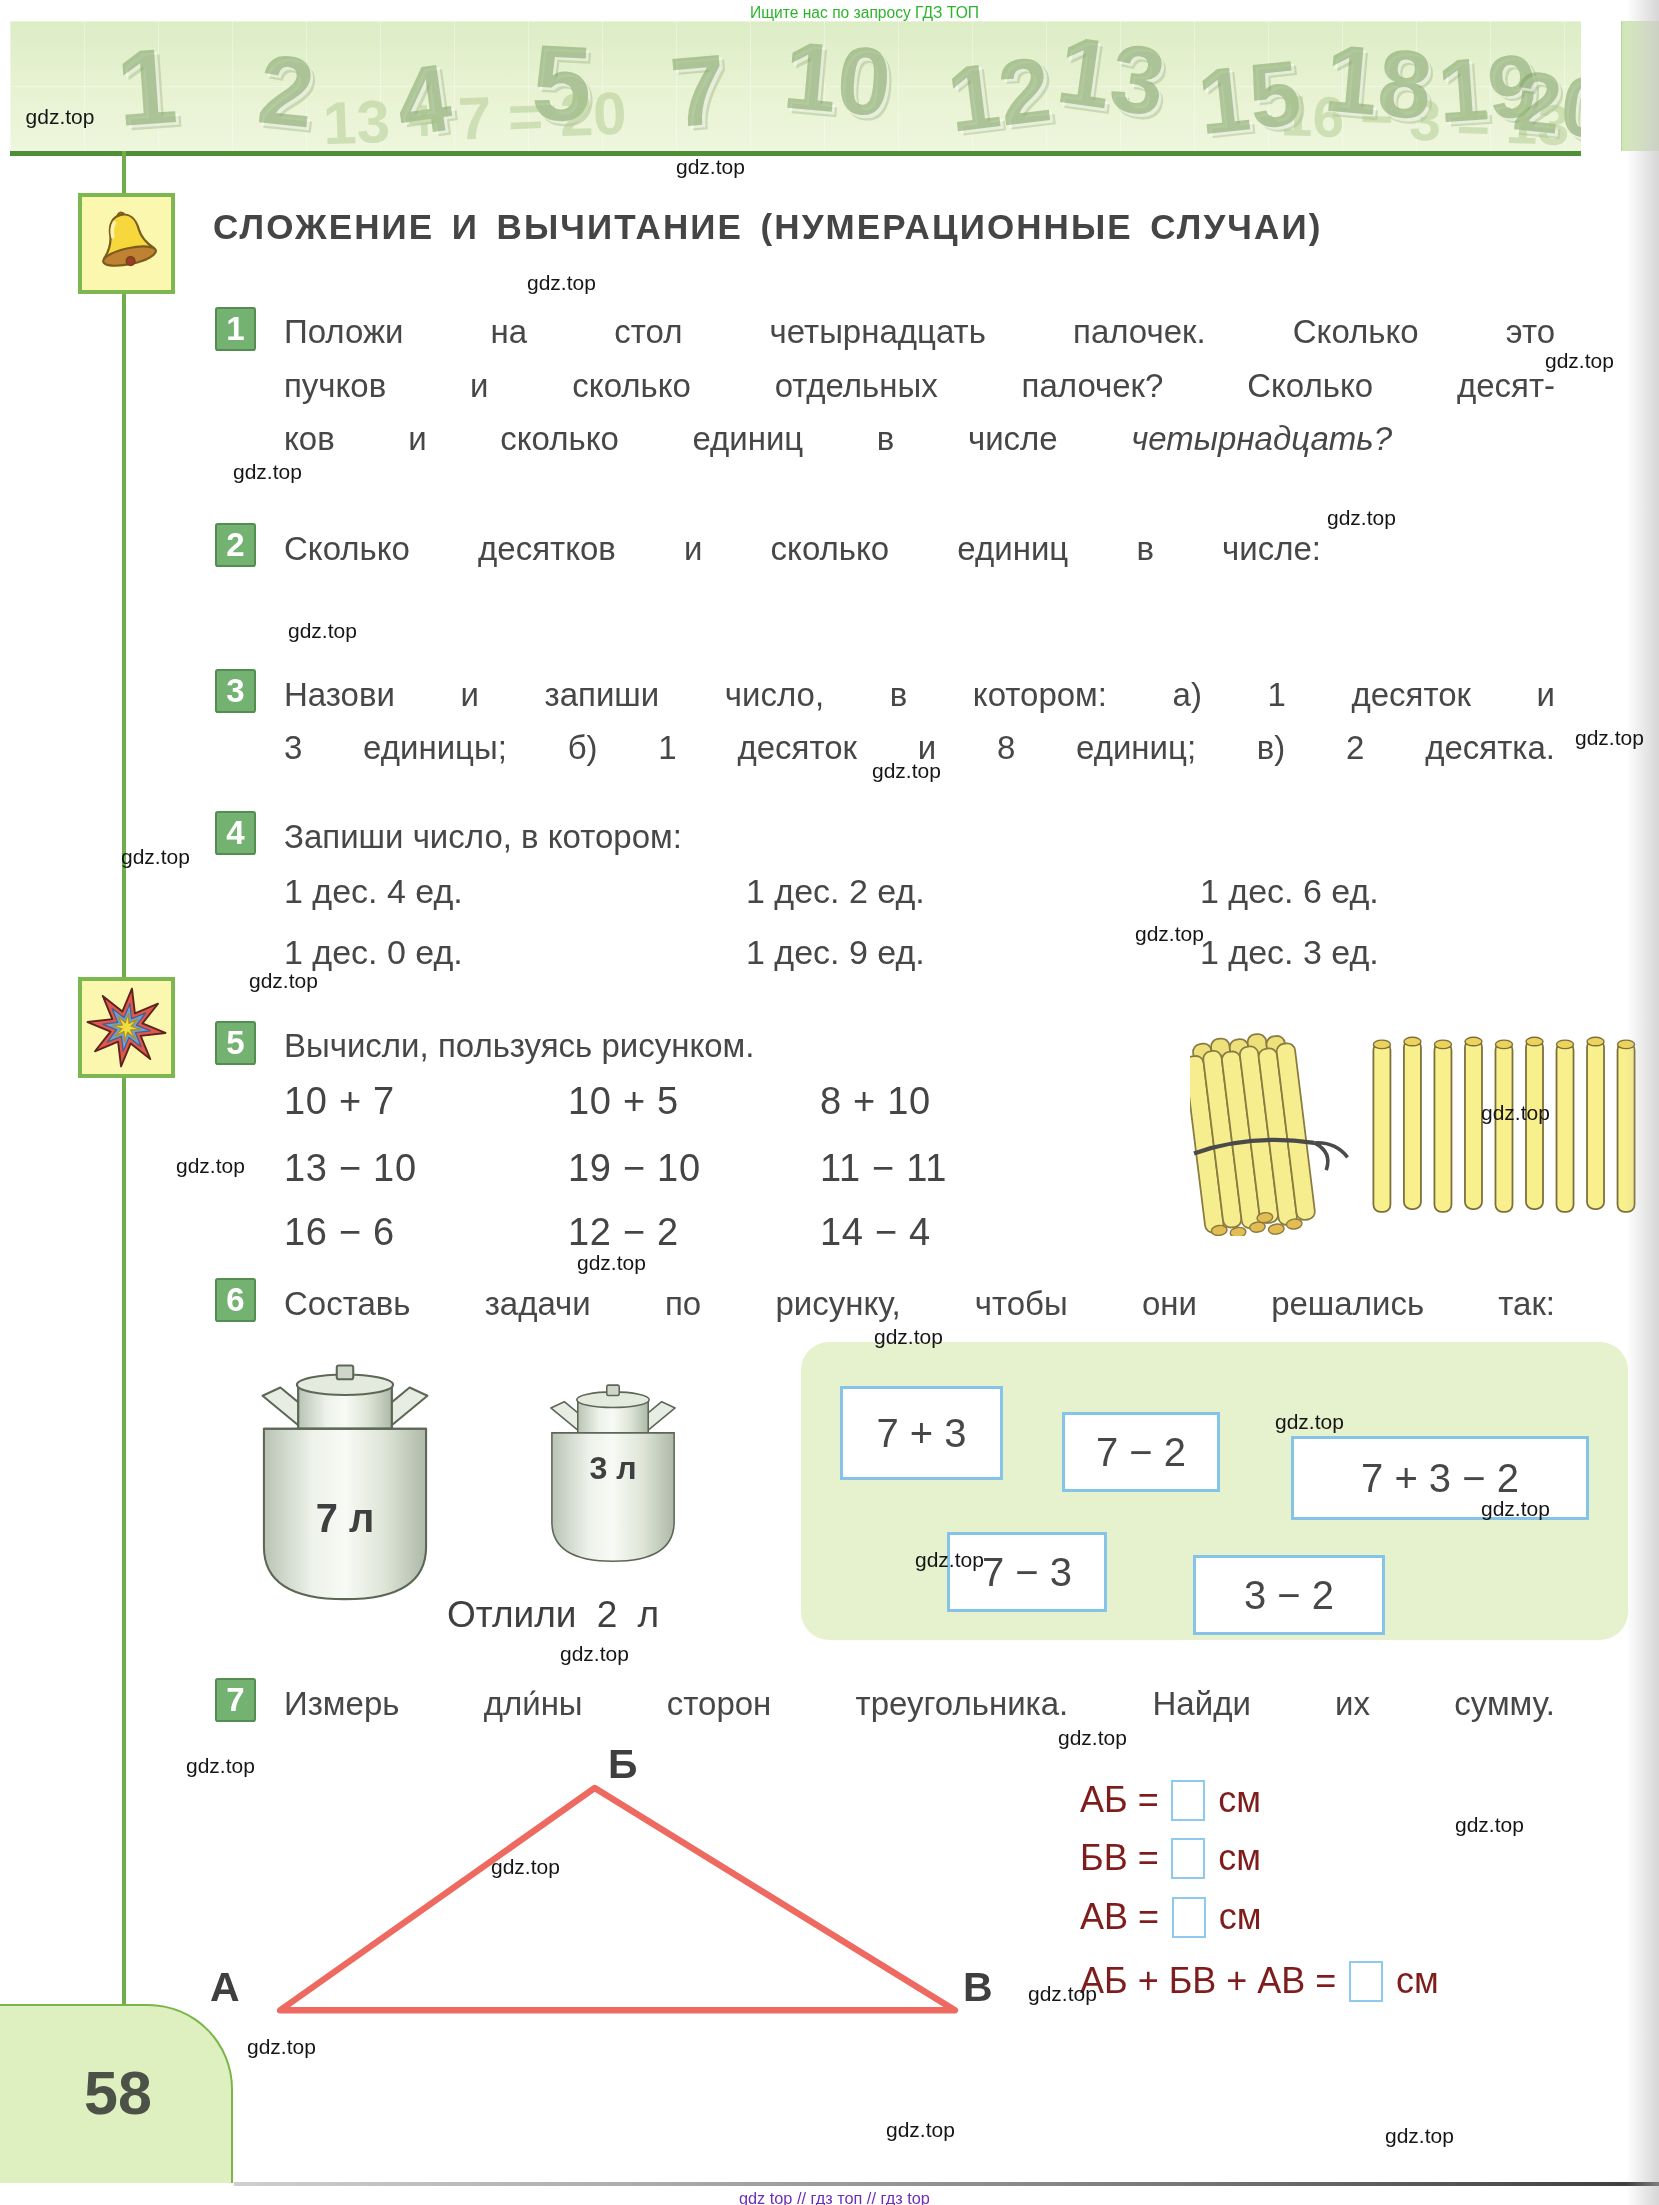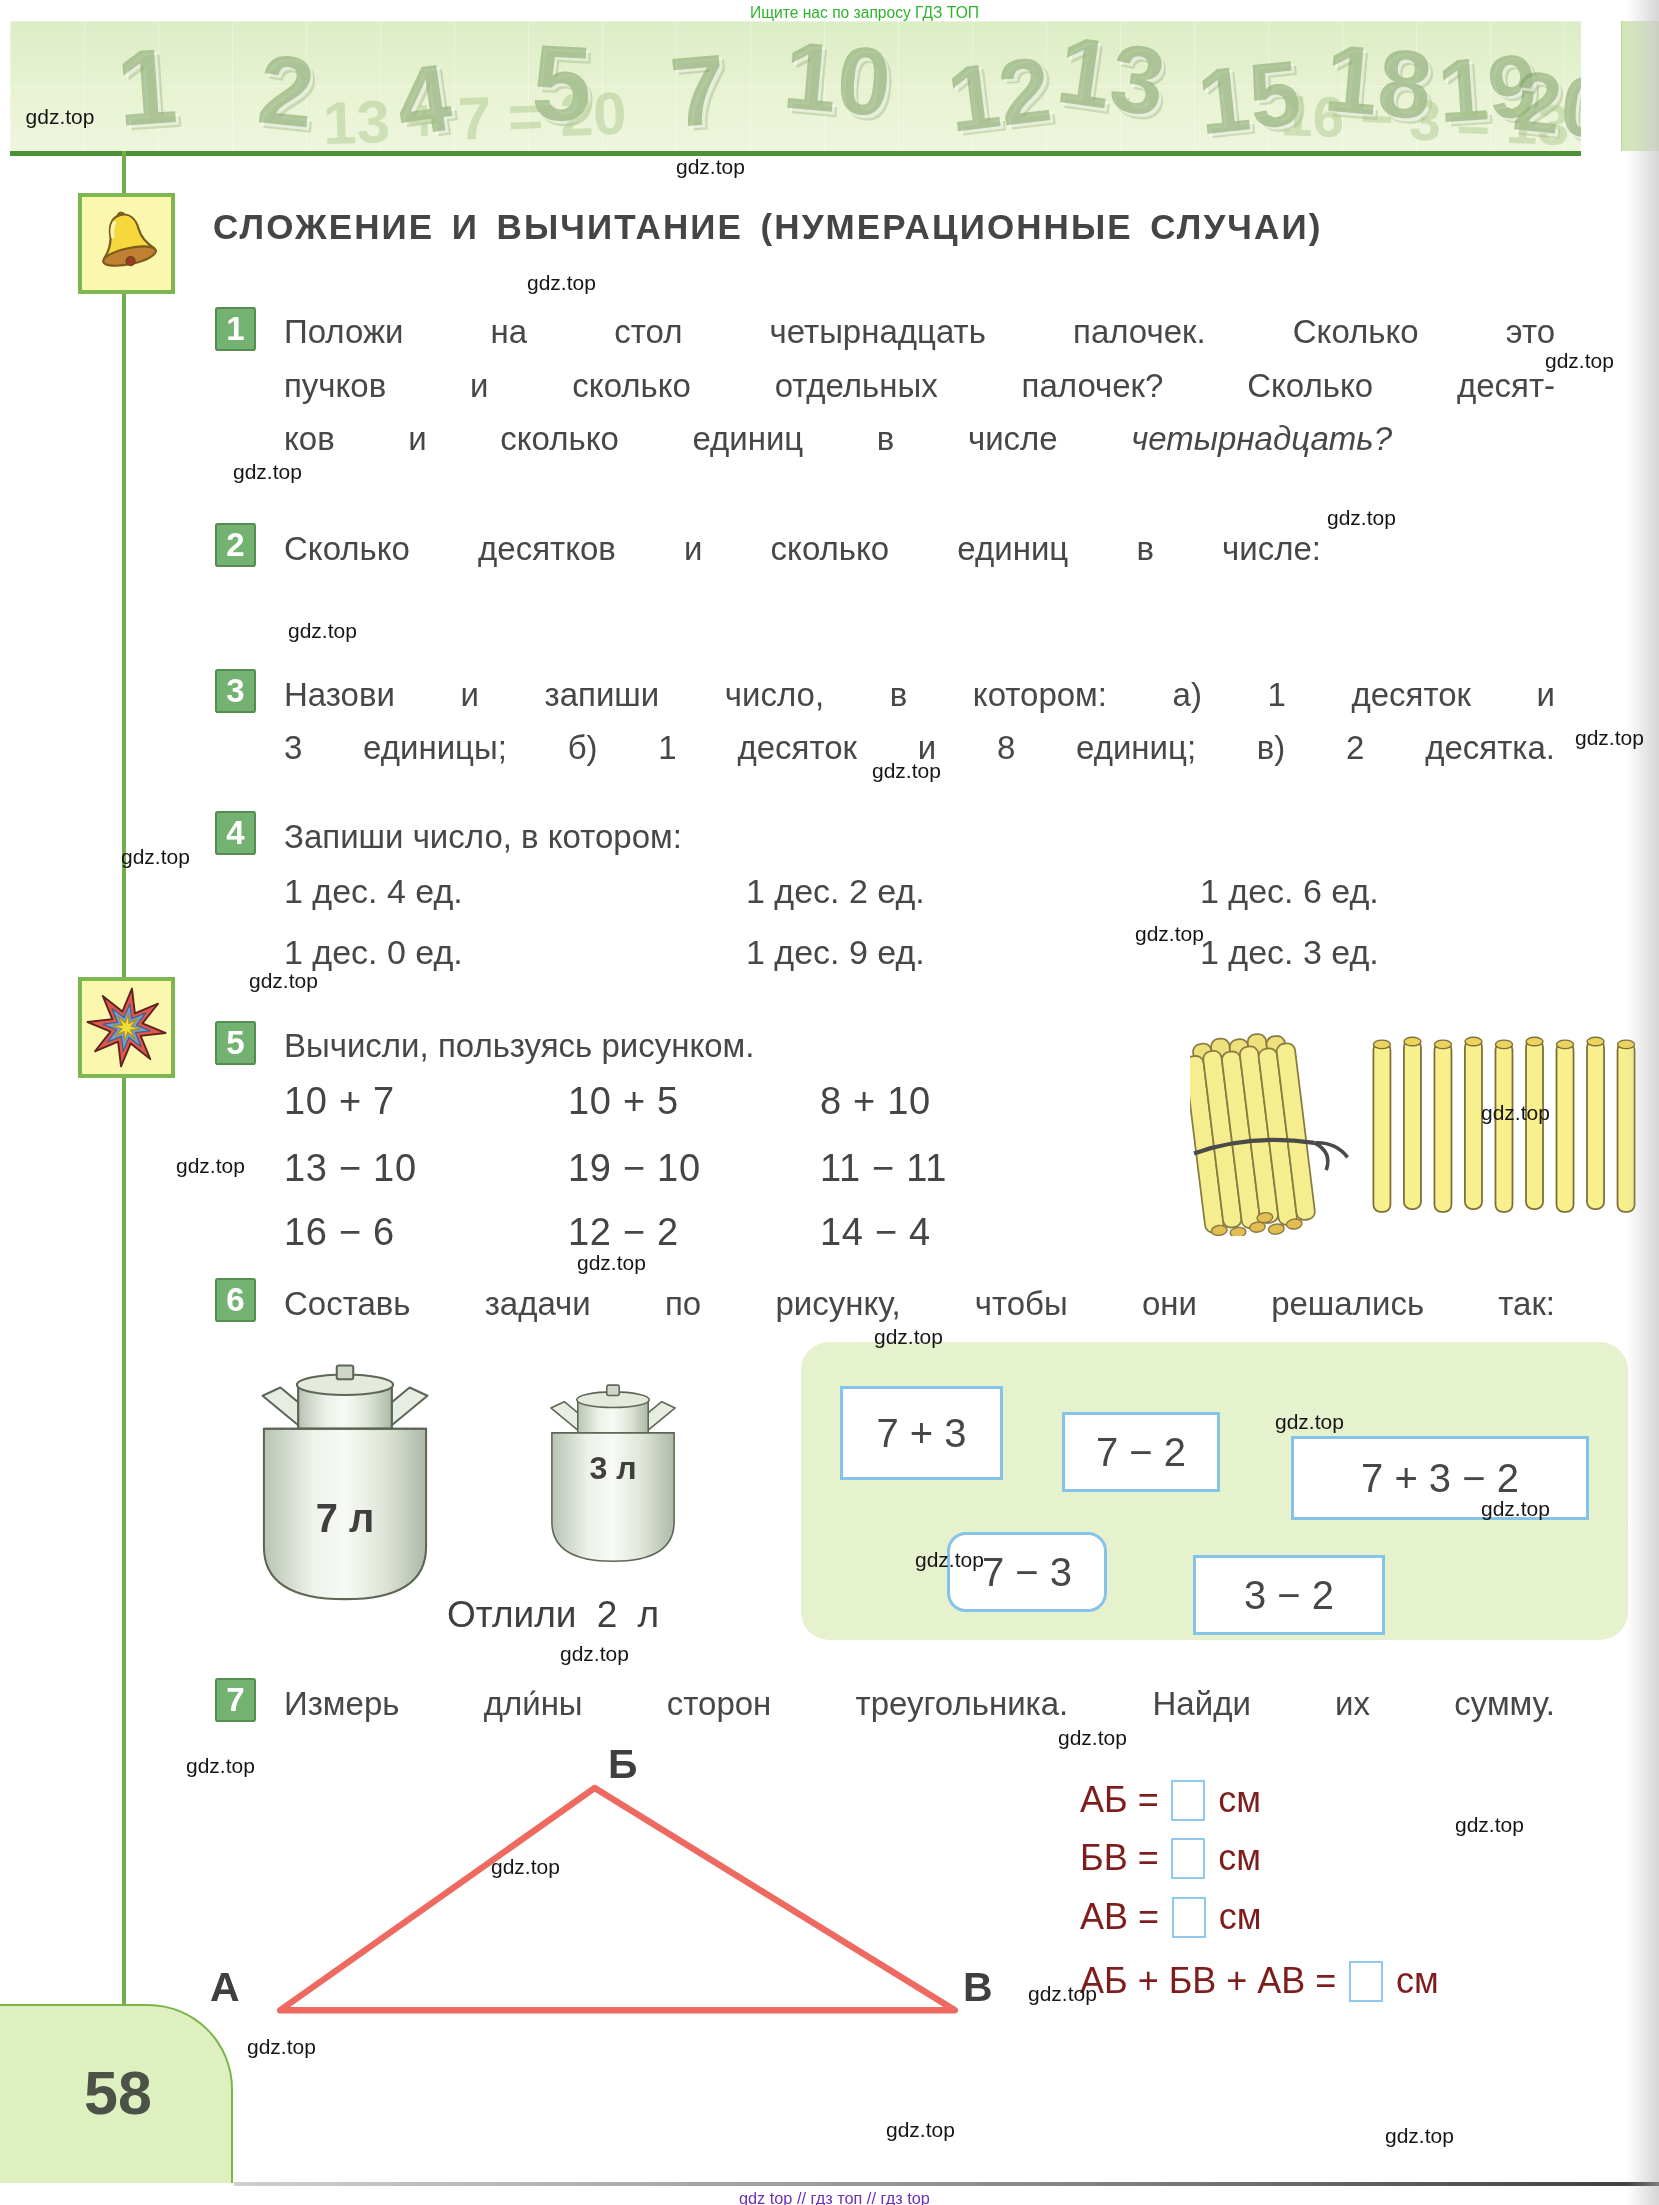--- a/index.html
+++ b/index.html
@@ -242,21 +242,21 @@
     <rect x="148" y="8" width="24" height="20" rx="3" fill="#cfd6c9" stroke="#5d6756" stroke-width="3"></rect>
     <text x="160" y="190" text-anchor="middle" font-size="62" font-weight="bold" fill="#3f3f3f">3 л</text>
   </svg>
 
   <div class="poured">Отлили 2 л</div>
 
   <div class="panel">
     <div class="card" style="left:39px;top:44px;width:163px;height:94px;">7 + 3</div>
     <div class="card" style="left:261px;top:70px;width:158px;height:80px;">7 − 2</div>
     <div class="card" style="left:490px;top:94px;width:298px;height:84px;">7 + 3 − 2</div>
-    <div class="card" style="left:146px;top:190px;width:160px;height:80px;border-radius:19px;">7 − 3</div>
+    <div class="card" style="left:146px;top:190px;width:160px;height:80px;">7 − 3</div>
     <div class="card" style="left:392px;top:213px;width:192px;height:80px;">3 − 2</div>
   </div>
 
   <div class="badge" style="left:215px;top:1678px;">7</div>
   <div class="jline" style="top:1682px;">Измерь дли́ны сторон треугольника. Найди их сумму.</div>
 
   <svg style="position:absolute;left:241px;top:1758px;" width="753" height="263" viewBox="0 0 1060 370">
     <polygon points="55,355 498,42 1005,355" fill="none" stroke="#ee6a60" stroke-width="9" stroke-linejoin="round"></polygon>
   </svg>
   <span class="vertex" style="left:608px;top:1741px;">Б</span>

